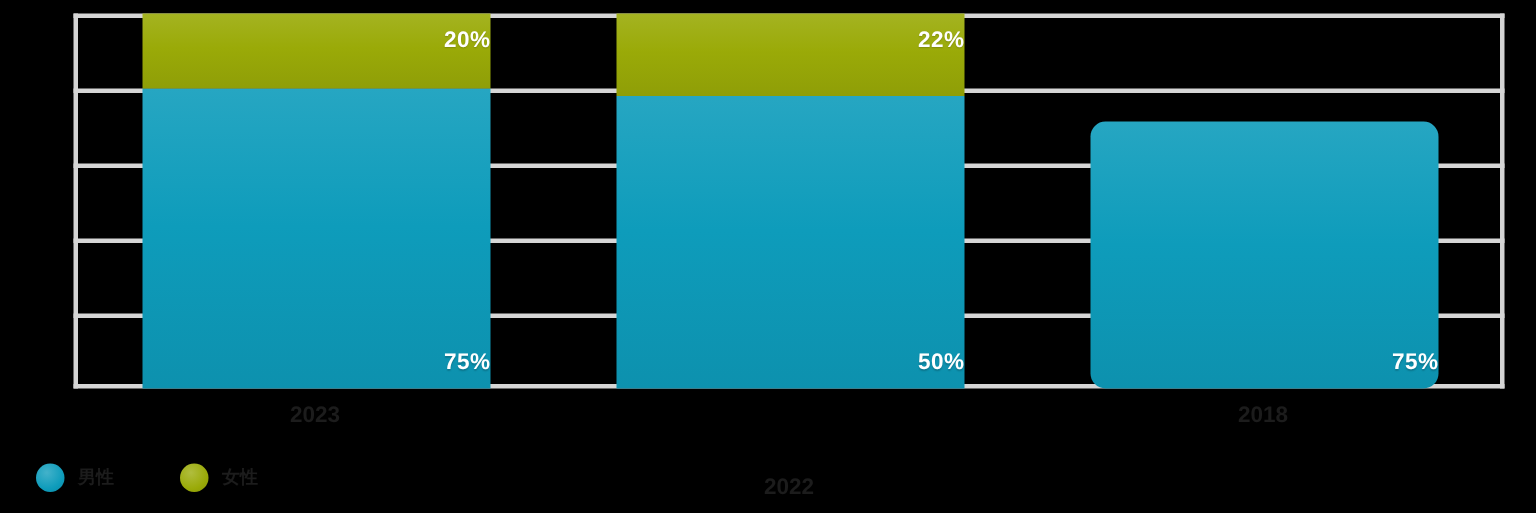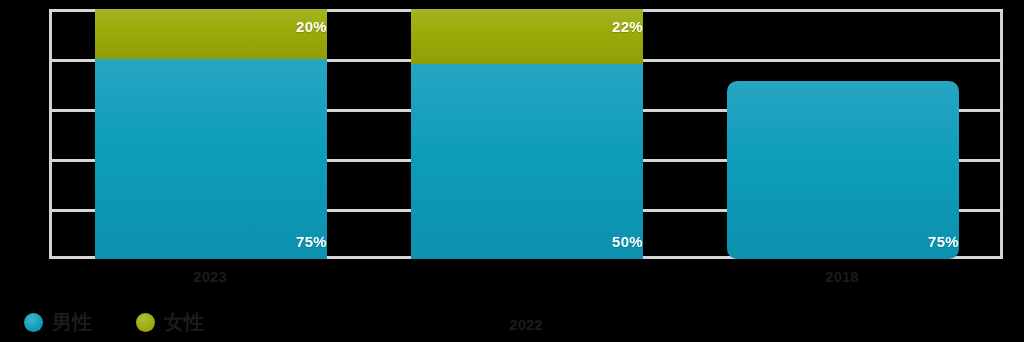--- a/index.html
+++ b/index.html
@@ -110,21 +110,21 @@
     gap: 9px;
   }
   .legend-swatch {
     width: 19px;
     height: 19px;
     border-radius: 50%;
     display: inline-block;
     flex: 0 0 auto;
   }
   .legend-label {
-    font-size: 20px;
+    font-size: 12px;
     font-weight: bold;
     color: #1c1c1c;
     white-space: nowrap;
   }
 </style>
 </head>
 <body>
 
 <div id="chart-root">
 

